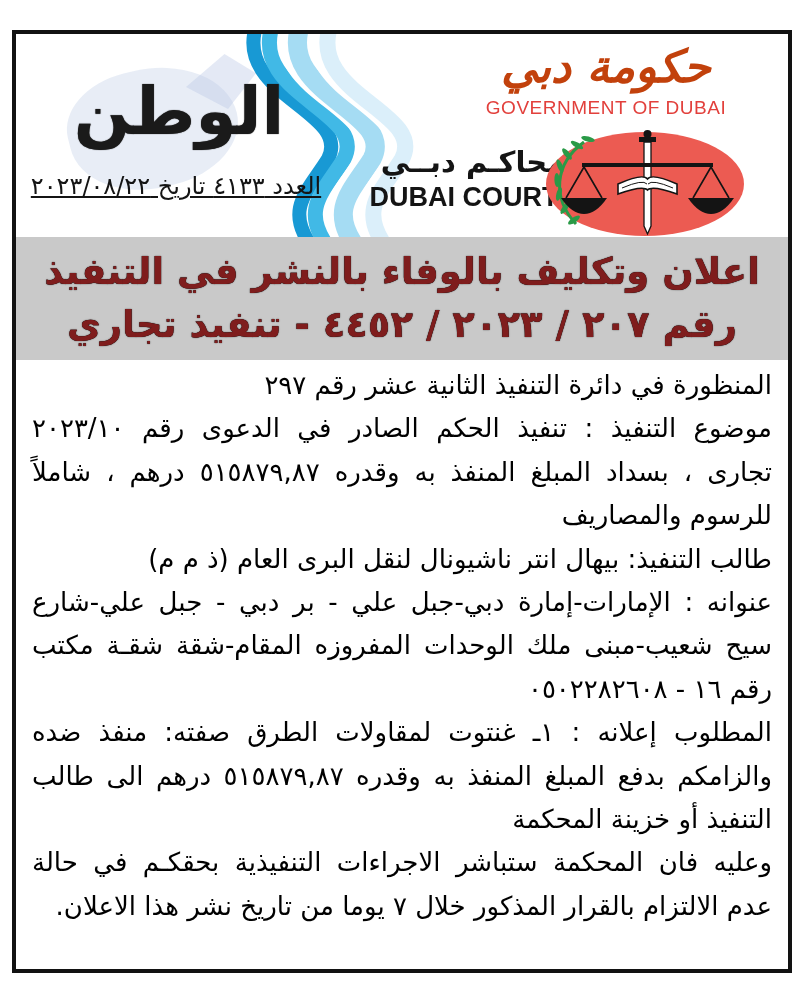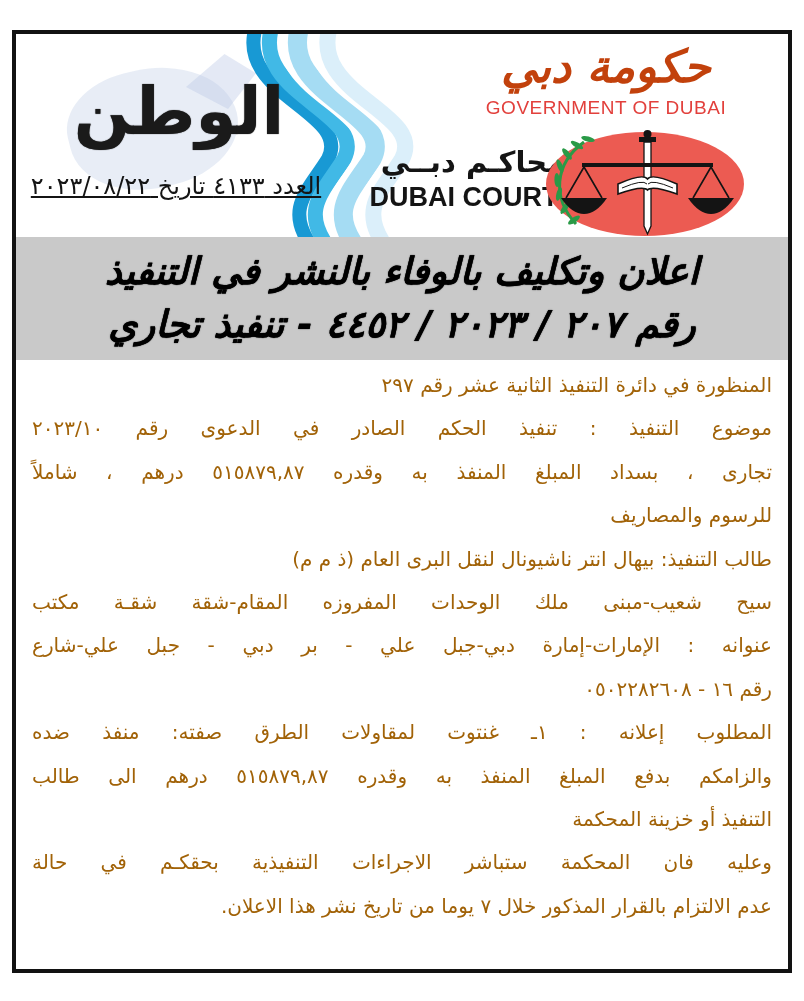--- a/index.html
+++ b/index.html
@@ -53,28 +53,27 @@
     font-size:27px;font-weight:bold;color:#141414;letter-spacing:0px;margin-top:3px;
   }
   .emblem{position:absolute;left:528px;top:94px;width:212px;height:112px;}
   
   .title-band{
     position:absolute;left:0;top:203px;width:772px;height:123px;background:#c9c9c9;
     display:flex;flex-direction:column;justify-content:center;align-items:center;
     direction:rtl;gap:6px;
   }
   .title-line{
-    font-size:37px;font-weight:bold;color:#000000;line-height:1.25;
+    font-size:37px;font-weight:bold;color:#7f1d1d;line-height:1.25;
     text-shadow:0 0 1.2px #131313, 0 0 .6px #131313;
-    font-style:italic;
   }
   
   .notice-body{
     position:absolute;left:16px;right:16px;top:330px;bottom:2px;
-    direction:rtl;color:#a16207;font-size:20px;line-height:43.4px;
+    direction:rtl;color:#000000;font-size:26px;line-height:43.4px;
   }
   .jl{text-align:justify;text-align-last:justify;}
   .el{text-align:right;}
 </style>
 </head>
 <body>
 
 <div class="frame">
 
   <div class="masthead">
@@ -140,22 +139,22 @@
     <div class="title-line">اعلان وتكليف بالوفاء بالنشر في التنفيذ</div>
     <div class="title-line">رقم ٢٠٧ / ٢٠٢٣ / ٤٤٥٢ - تنفيذ تجاري</div>
   </div>
 
   <div class="notice-body">
     <div class="el">المنظورة في دائرة التنفيذ الثانية عشر رقم ٢٩٧</div>
     <div class="jl">موضوع التنفيذ : تنفيذ الحكم الصادر في الدعوى رقم ٢٠٢٣/١٠</div>
     <div class="jl">تجارى ، بسداد المبلغ المنفذ به وقدره ٥١٥٨٧٩,٨٧ درهم ، شاملاً</div>
     <div class="el">للرسوم والمصاريف</div>
     <div class="el">طالب التنفيذ: بيهال انتر ناشيونال لنقل البرى العام (ذ م م)</div>
+    <div class="jl">عنوانه : الإمارات-إمارة دبي-جبل علي - بر دبي - جبل علي-شارع</div>
     <div class="jl">سيح شعيب-مبنى ملك الوحدات المفروزه المقام-شقة شقـة مكتب</div>
-    <div class="jl">عنوانه : الإمارات-إمارة دبي-جبل علي - بر دبي - جبل علي-شارع</div>
     <div class="el">رقم ١٦ - ٠٥٠٢٢٨٢٦٠٨</div>
     <div class="jl">المطلوب إعلانه : ١ـ غنتوت لمقاولات الطرق صفته: منفذ ضده</div>
     <div class="jl">والزامكم بدفع المبلغ المنفذ به وقدره ٥١٥٨٧٩,٨٧ درهم الى طالب</div>
     <div class="el">التنفيذ أو خزينة المحكمة</div>
     <div class="jl">وعليه فان المحكمة ستباشر الاجراءات التنفيذية بحقكـم في حالة</div>
     <div class="el">عدم الالتزام بالقرار المذكور خلال ٧ يوما من تاريخ نشر هذا الاعلان.</div>
   </div>
 
 </div>
 

